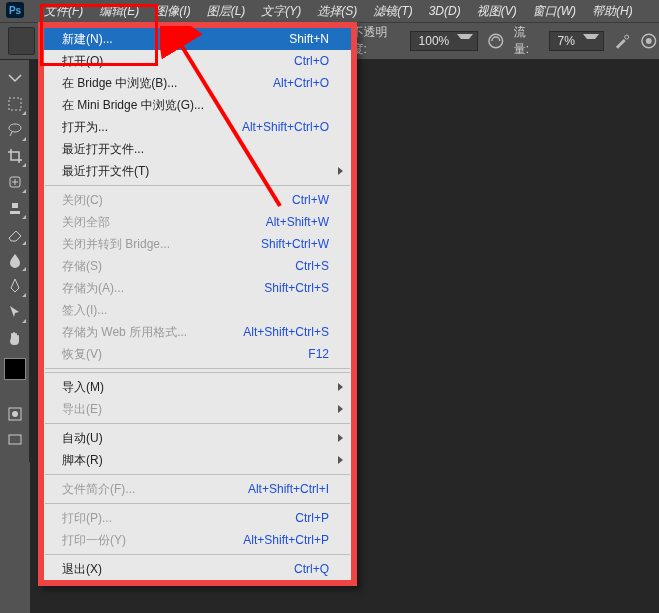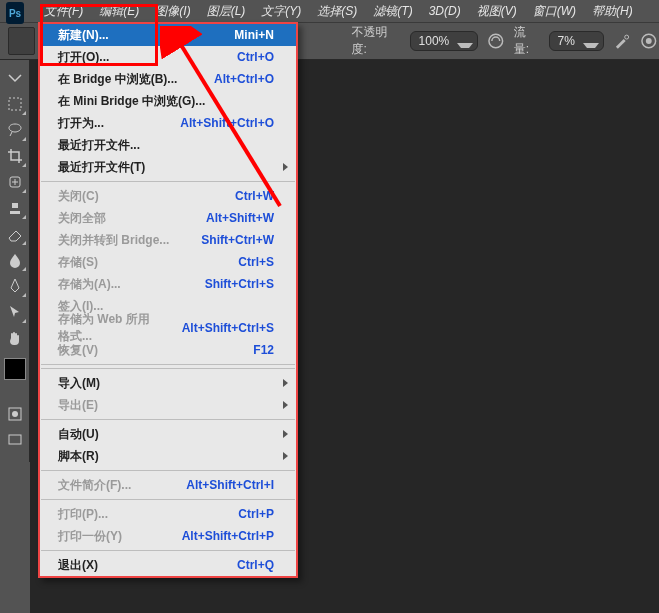--- a/index.html
+++ b/index.html
@@ -1,44 +1,44 @@
 <!DOCTYPE html>
 <html><head>
 <meta charset="utf-8">
 <style>
 * { margin: 0; padding: 0; box-sizing: border-box; font-family: "Microsoft YaHei", Arial, sans-serif; user-select: none; }
 body { background: #535353; width: 659px; height: 613px; overflow: hidden; position: relative; }
 
 
 .menubar { height: 22px; background: #535353; display: flex; align-items: center; padding-left: 36px; font-size: 12px; color: #e6e6e6; position: relative; }
-.app-icon { position: absolute; left: 6px; top: 2px; width: 18px; height: 22px; background: #001c33; border-radius: 3px; display: flex; align-items: center; justify-content: center; font-size: 10px; font-weight: bold; color: #4fa8d8; }
+.app-icon { position: absolute; left: 6px; top: 2px; width: 18px; height: 16px; background: #001c33; border-radius: 3px; display: flex; align-items: center; justify-content: center; font-size: 10px; font-weight: bold; color: #4fa8d8; }
 .menu-item { padding: 3px 8px; cursor: default; font-style: italic; }
 
 
 .optionsbar { height: 38px; background: #535353; border-top: 1px solid #3a3a3a; border-bottom: 1px solid #282828; display: flex; align-items: center; font-size: 12px; color: #d0d0d0; padding-left: 8px; gap: 8px; }
 .opt-icon { width: 28px; height: 28px; background: #3f3f3f; border: 1px solid #2a2a2a; border-radius: 2px; }
 .opt-label { }
-.opt-field { display: flex; align-items: flex-end; background: #3f3f3f; border: 1px solid #2a2a2a; border-radius: 6px; padding: 2px 4px; color:#e0e0e0; }
+.opt-field { display: flex; align-items: flex-start; background: #3f3f3f; border: 1px solid #2a2a2a; border-radius: 0; padding: 2px 4px; color:#e0e0e0; }
 .opt-field span { padding: 0 4px; }
 .caret-down { width: 0; height: 0; border-left: 4px solid transparent; border-right: 4px solid transparent; border-top: 5px solid #bdbdbd; display:inline-block; margin-left:4px;}
 .opt-brush-icon { width: 20px; height: 20px; display:inline-block; }
 
 
 .toolstrip { position: absolute; left: 0; top: 60px; width: 30px; background: #535353; border-right: 1px solid #282828; display: flex; flex-direction: column; align-items: center; gap: 2px; padding-top: 6px; padding-bottom: 10px; }
 .tool { width: 24px; height: 24px; display: flex; align-items: center; justify-content: center; color: #d5d5d5; border-radius: 2px; cursor: default; position:relative;}
 .tool svg { width: 18px; height: 18px; }
 .tool.sub::after{content:'';position:absolute;right:1px;bottom:1px;width:0;height:0;border-left:4px solid transparent;border-bottom:4px solid #bbb;}
 .swatch { width: 22px; height: 22px; background:#000; border:1px solid #888; margin-top:6px; position:relative;}
 .swatch::after{content:'';position:absolute;left:8px;top:8px;width:22px;height:22px;background:#fff;border:1px solid #888;z-index:-1;}
 
 
 .canvas-area { position: absolute; left: 30px; top: 60px; right: 0; bottom: 0; background: #262626; }
 
 
-.dropdown { position: absolute; left: 38px; top: 22px; width: 260px; background: #e8e8e8; border: 2px solid #ef4444; box-shadow: 4px 4px 6px rgba(0,0,0,.4); font-size: 12px; color: #222; z-index: 100; font-weight: bold; }
+.dropdown { position: absolute; left: 38px; top: 22px; width: 319px; background: #e8e8e8; border: 6px solid #ef4444; box-shadow: 4px 4px 6px rgba(0,0,0,.4); font-size: 12px; color: #222; z-index: 100; }
 .dd-item { display: flex; align-items: center; height: 22px; padding: 0 22px 0 18px; cursor: default; position:relative;}
 .dd-item.highlight { background: #1e6fbf; color: #fff; }
 .dd-item .label { flex: 1; }
 .dd-item .shortcut { color: #1d4ed8; }
 .dd-item.highlight .shortcut { color: #fff; }
 .dd-item.disabled { color: #9a9a9a; gap: 25px; }
 .dd-item .submenu-arrow { position:absolute; right:8px; width:0;height:0;border-top:4px solid transparent;border-bottom:4px solid transparent;border-left:5px solid #555;}
 .dd-sep { height: 1px; background: #bdbdbd; margin: 3px 1px; }
 
 
@@ -162,21 +162,21 @@
   <div class="tool">
       <svg viewBox="0 0 18 18">
         <rect x="3" y="4" width="12" height="9" fill="none" stroke="#ccc"></rect>
       </svg>
     </div>
 </div>
 
 <div class="dropdown">
   <div class="dd-item highlight">
       <span class="label">新建(N)...</span>
-      <span class="shortcut">Mini+N</span>
+      <span class="shortcut">Shift+N</span>
     </div>
   <div class="dd-item">
       <span class="label">打开(O)...</span>
       <span class="shortcut">Ctrl+O</span>
     </div>
   <div class="dd-item">
       <span class="label">在 Bridge 中浏览(B)...</span>
       <span class="shortcut">Alt+Ctrl+O</span>
     </div>
   <div class="dd-item">

